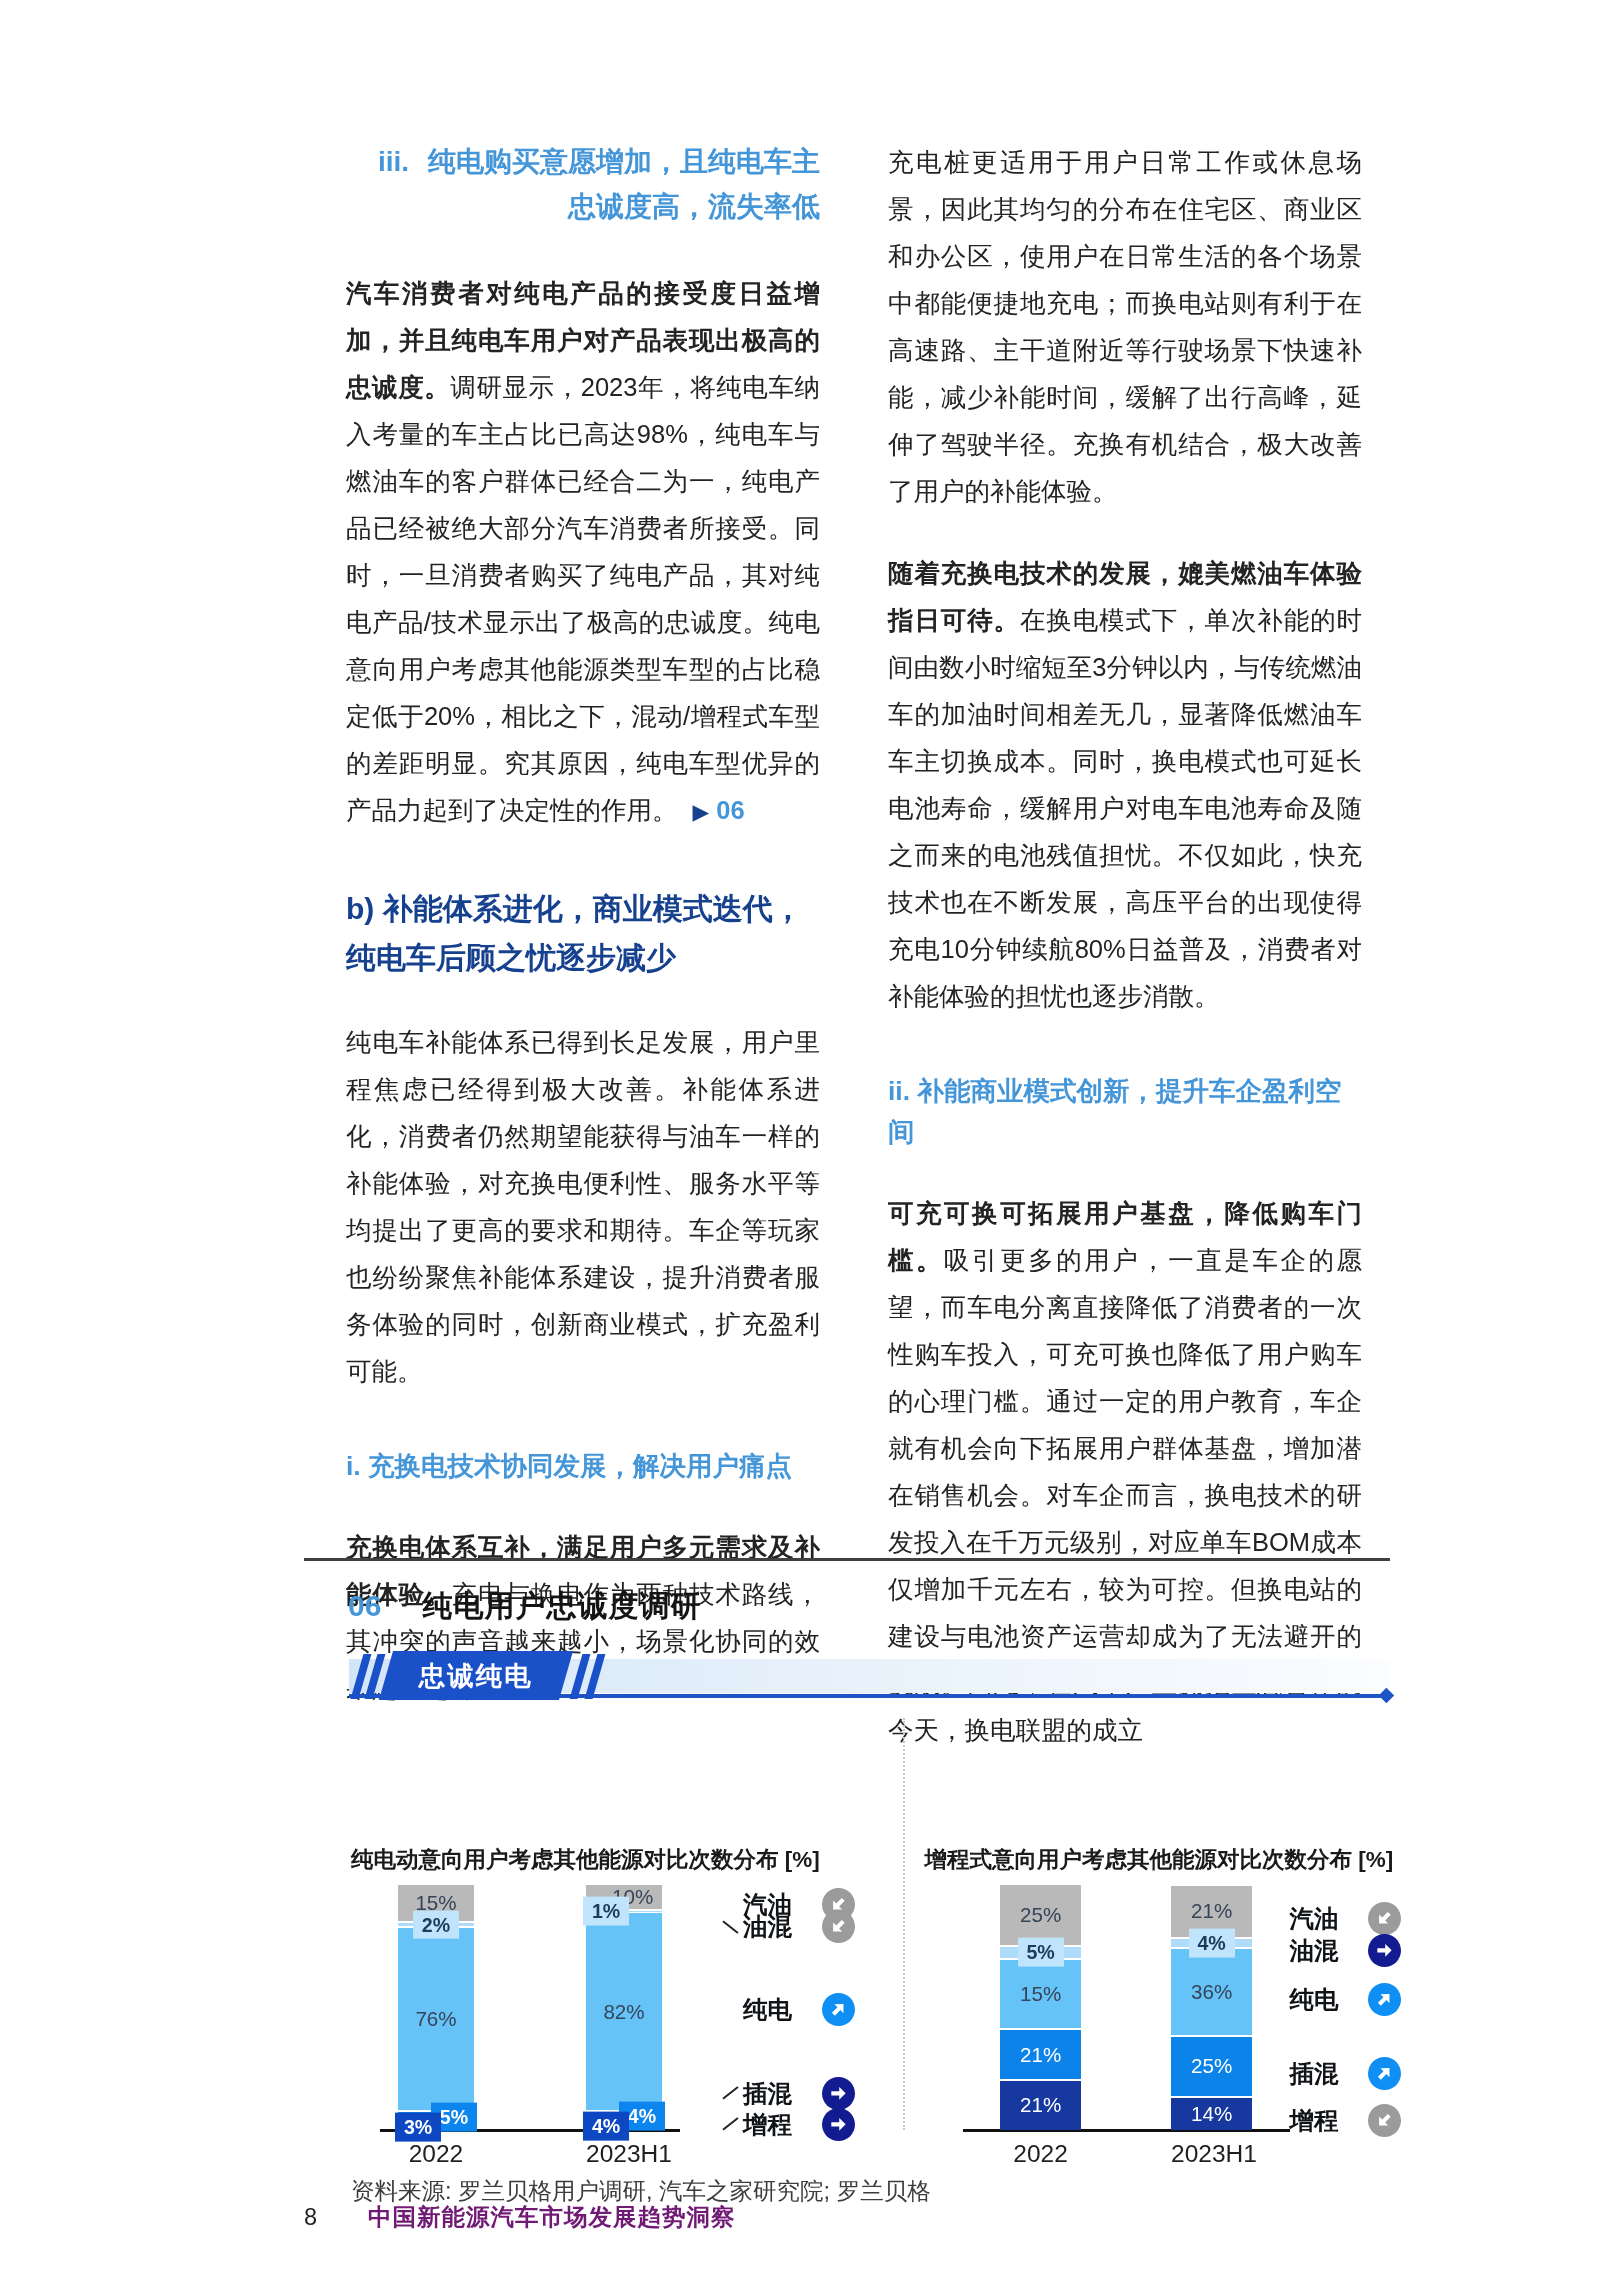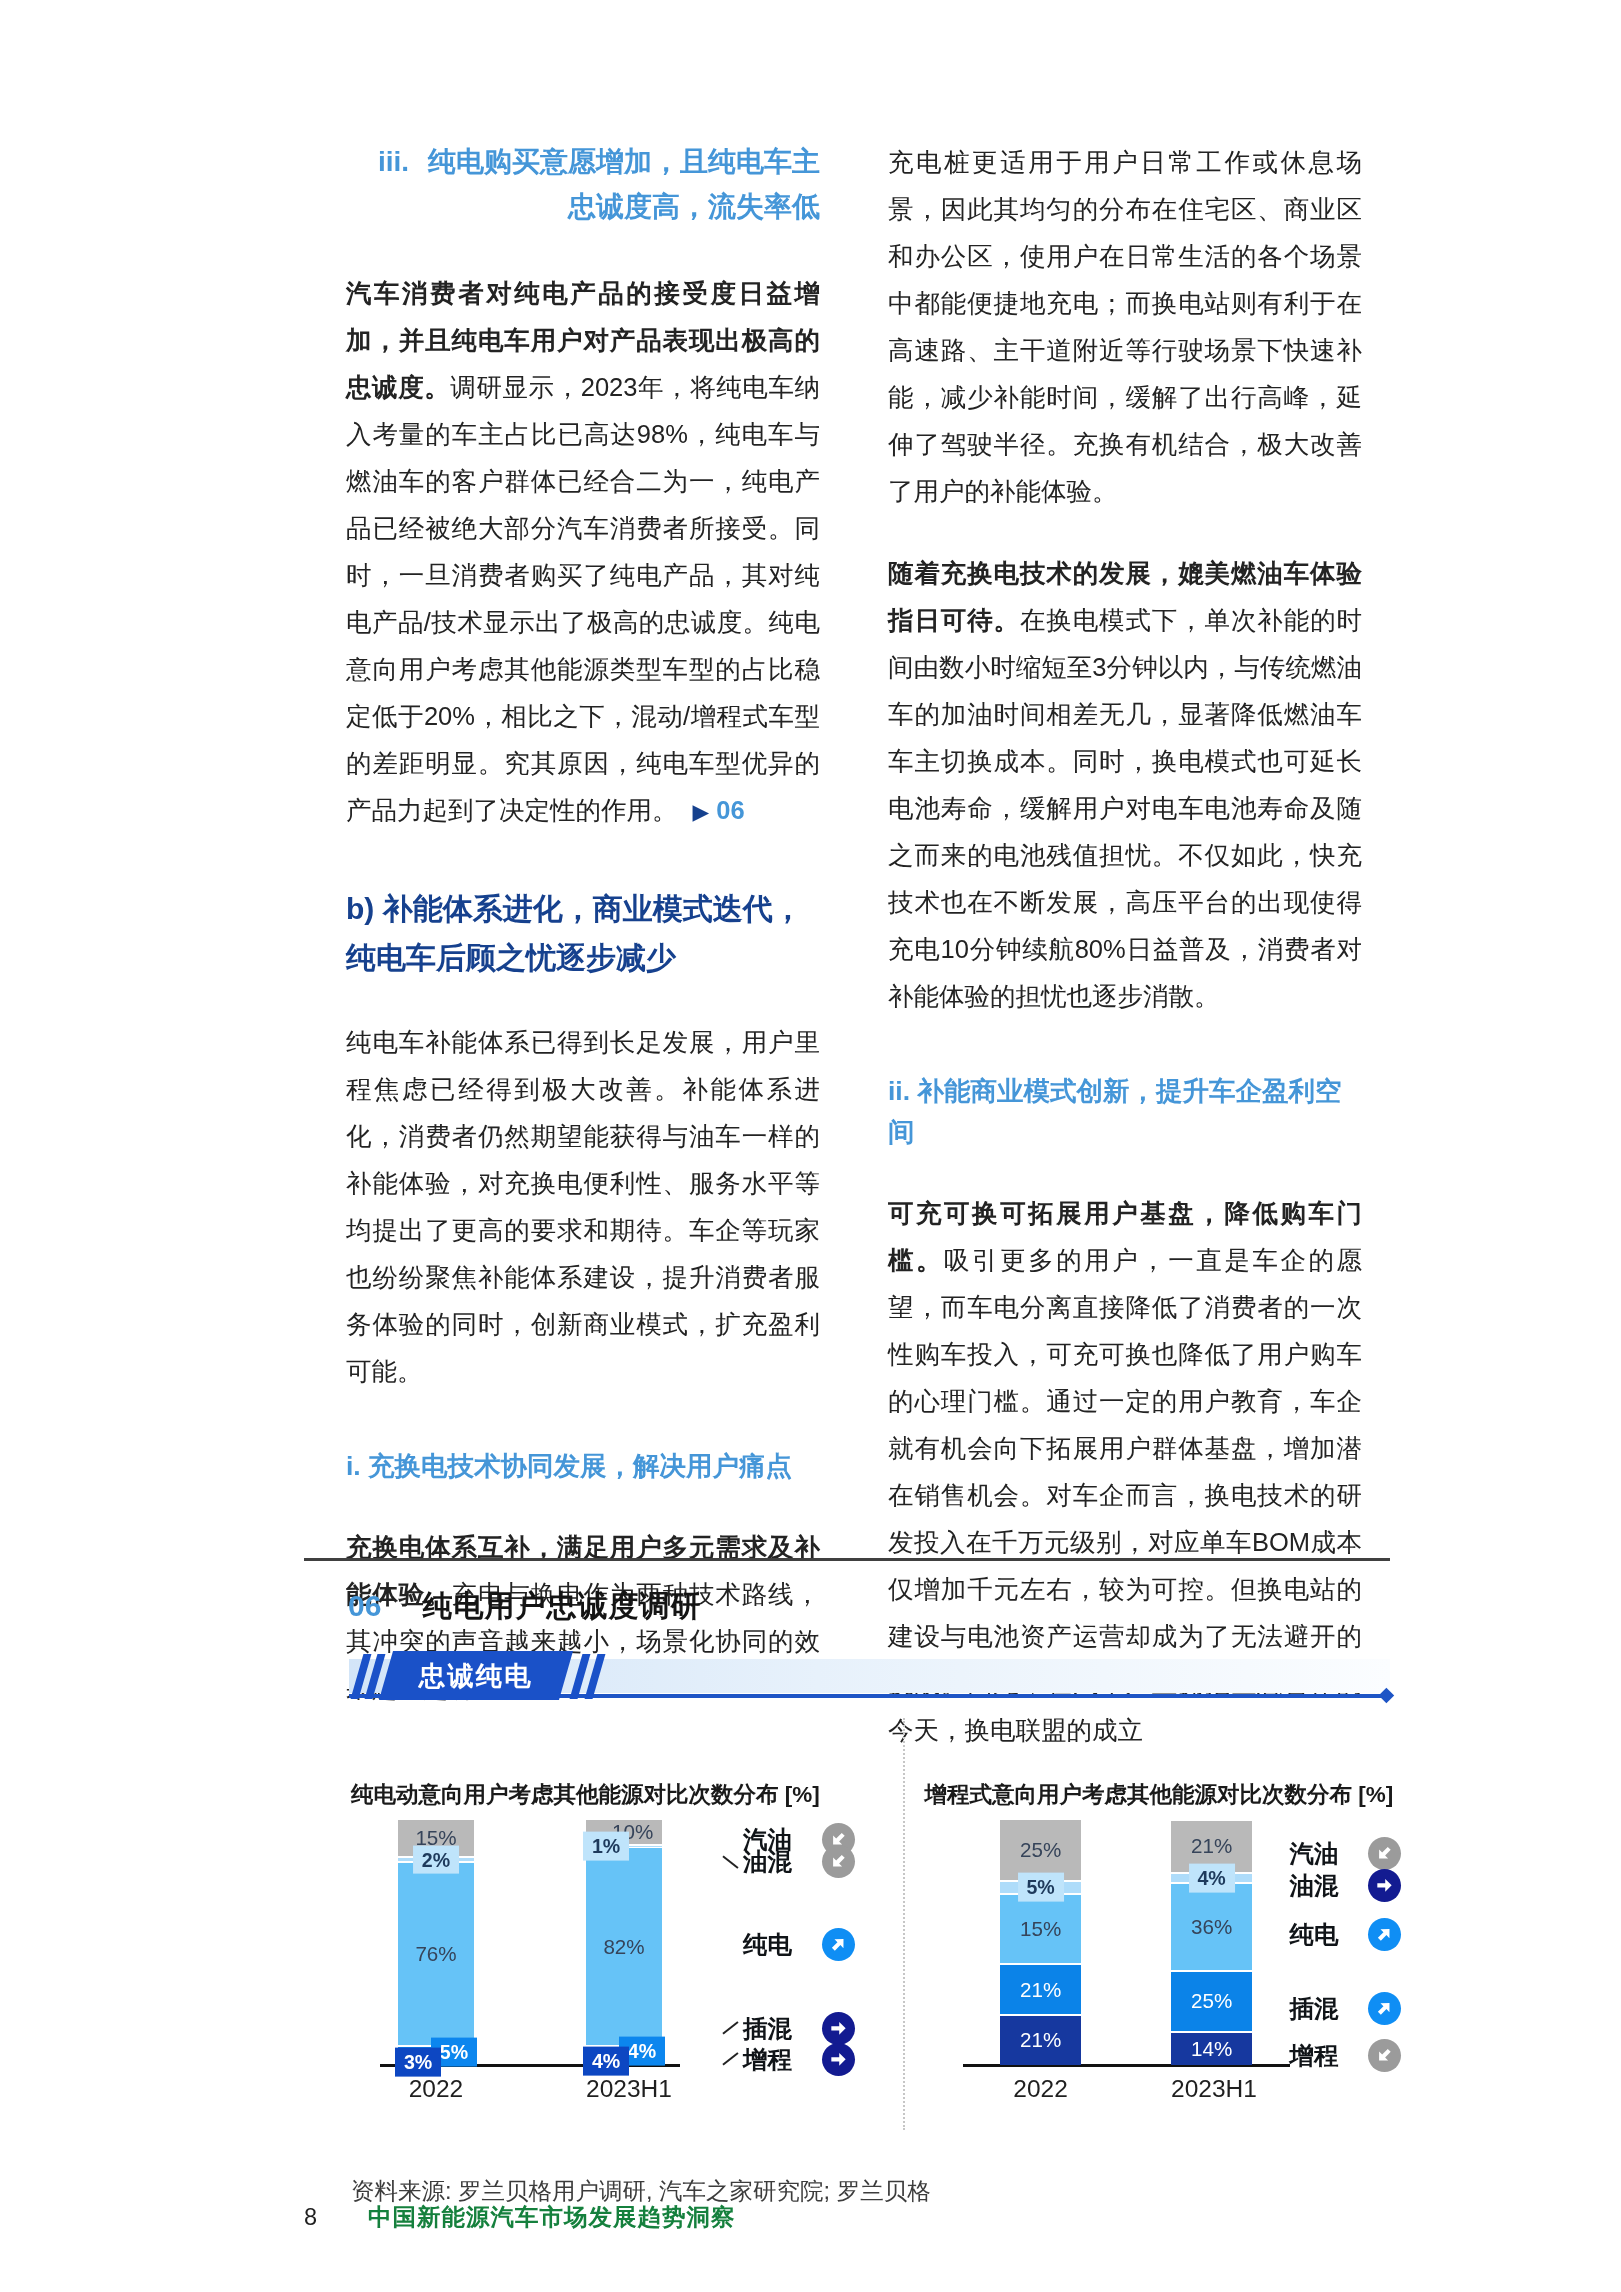--- a/index.html
+++ b/index.html
@@ -37,21 +37,21 @@
   .banner-line::after{content:"";position:absolute;right:-2px;top:-3.9px;width:10.8px;height:10.8px;
              background:#1e55c6;transform:rotate(45deg);}
   .slash{position:absolute;top:2.9px;width:7.8px;height:45px;background:#1a51c8;transform:skewX(-16deg);}
   .slash.s1{left:53px}.slash.s2{left:67px}.slash.s3{left:272px}.slash.s4{left:287px}
   .badge{position:absolute;left:82px;top:0;height:49px;padding:0 33px;background:#1a51c8;
          transform:skewX(-16deg);display:flex;align-items:center;}
   .badge-text{transform:skewX(16deg);color:#fff;font-weight:bold;font-size:26.5px;letter-spacing:2px;}
   .banner-caption{position:absolute;left:327px;top:8.8px;font-size:27.4px;font-weight:bold;color:#1a4ab9;letter-spacing:1px;}
 
   
-  .charts-row{display:flex;align-items:center;padding-left:47px;margin-top:11.8px;}
+  .charts-row{display:flex;align-items:flex-end;padding-left:47px;margin-top:11.8px;}
   .chart{flex:none;}
   .chart-title{font-size:22.5px;font-weight:bold;color:#1a1a1a;line-height:31px;margin-bottom:9.8px;text-align:left;}
   .chart-body{display:flex;}
   .plot{position:relative;height:245px;display:flex;align-items:flex-end;justify-content:center;}
   .chart-left .plot{width:300px;gap:112px;margin-left:29px;}
   .chart-right .plot{width:327px;gap:90px;margin-left:38px;}
   .baseline{position:absolute;bottom:-2px;left:0;right:0;height:2.9px;background:#111;}
   .bar-col{position:relative;height:245px;display:flex;flex-direction:column;justify-content:flex-end;flex:none;}
   .chart-left .bar-col{width:76px;}
   .chart-right .bar-col{width:81px;}
@@ -88,21 +88,21 @@
   .connector.down{transform:rotate(38deg);}
   .connector.up{transform:rotate(-38deg);}
 
   .charts-divider{border-left:2px dotted #c6c6c6;height:412px;margin-left:41px;margin-right:19.6px;margin-top:3.9px;flex:none;}
 
   .figure-source{padding-left:47px;margin-top:45px;font-size:23.5px;color:#3c3c3c;}
 
   
   .footer{position:absolute;left:304px;top:2201px;display:flex;align-items:baseline;}
   .footer-page{font-size:23.5px;color:#1f1f1f;}
-  .footer-title{margin-left:51px;font-size:23.5px;font-weight:bold;color:#15803d;letter-spacing:1px;}
+  .footer-title{margin-left:51px;font-size:23.5px;font-weight:bold;color:#701a75;letter-spacing:1px;}
 </style>
 </head>
 <body>
 
 <div class="page">
 
   <div class="col col-left">
     <h3 class="h-blue">
       <span class="h-num">iii.</span>
       <span class="h-body">纯电购买意愿增加，且纯电车主忠诚度高，流失率低</span>

